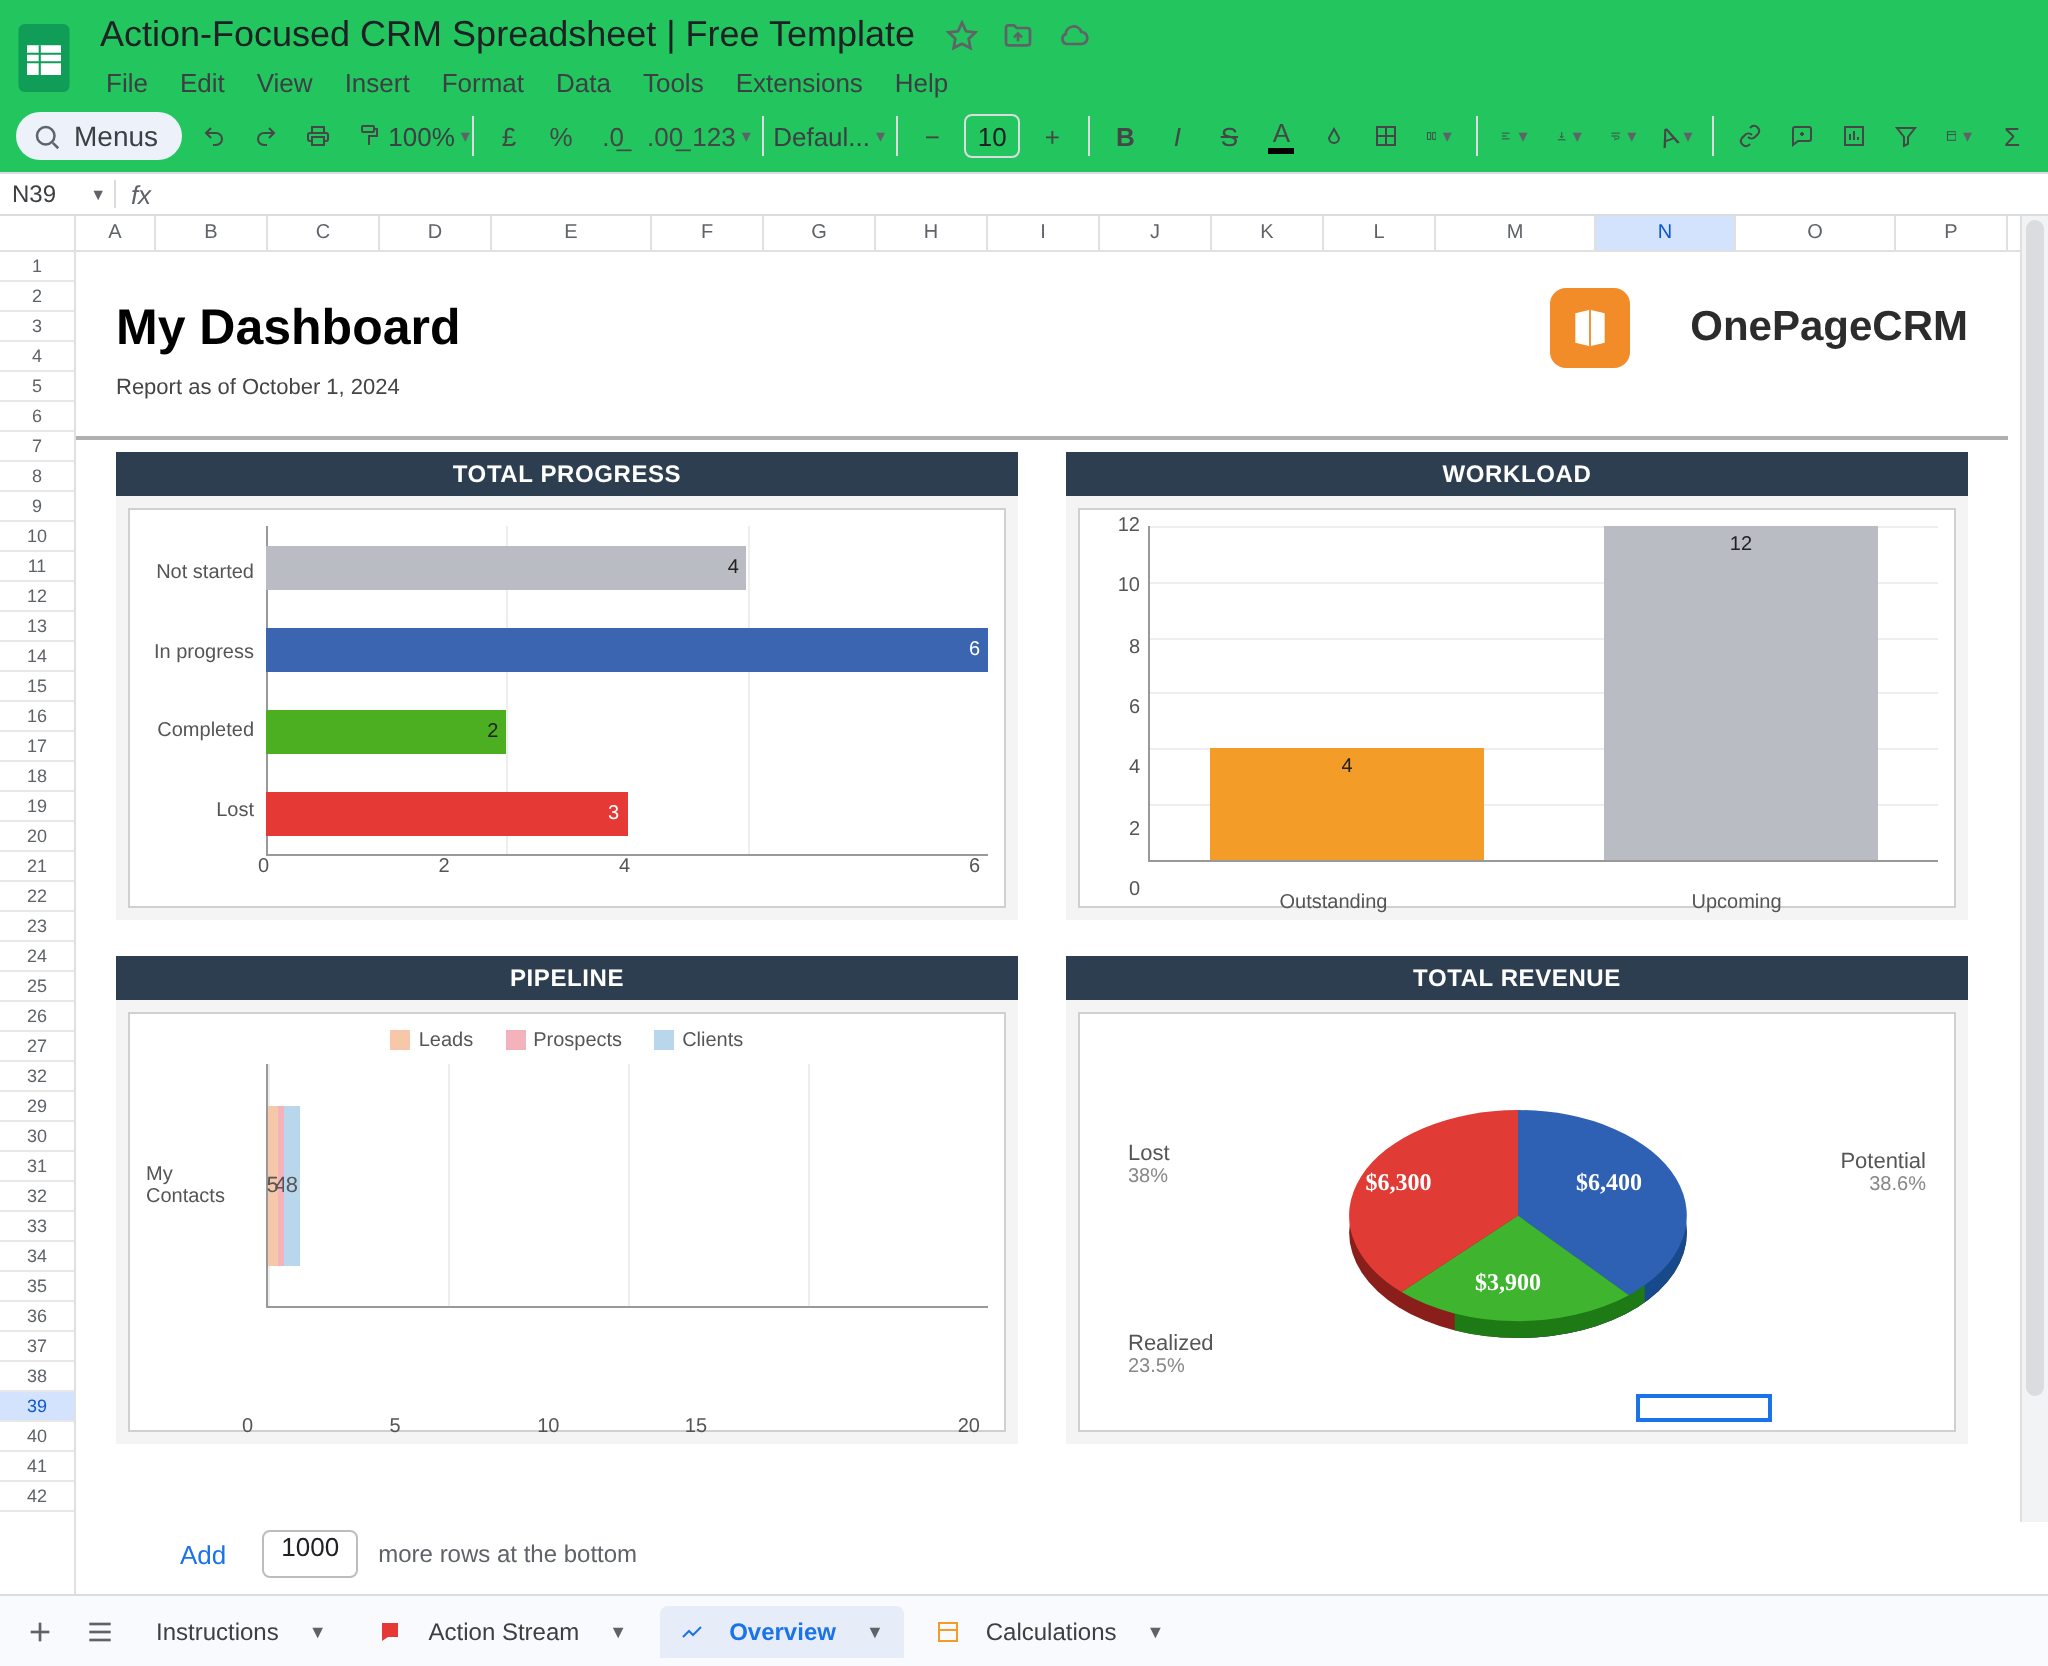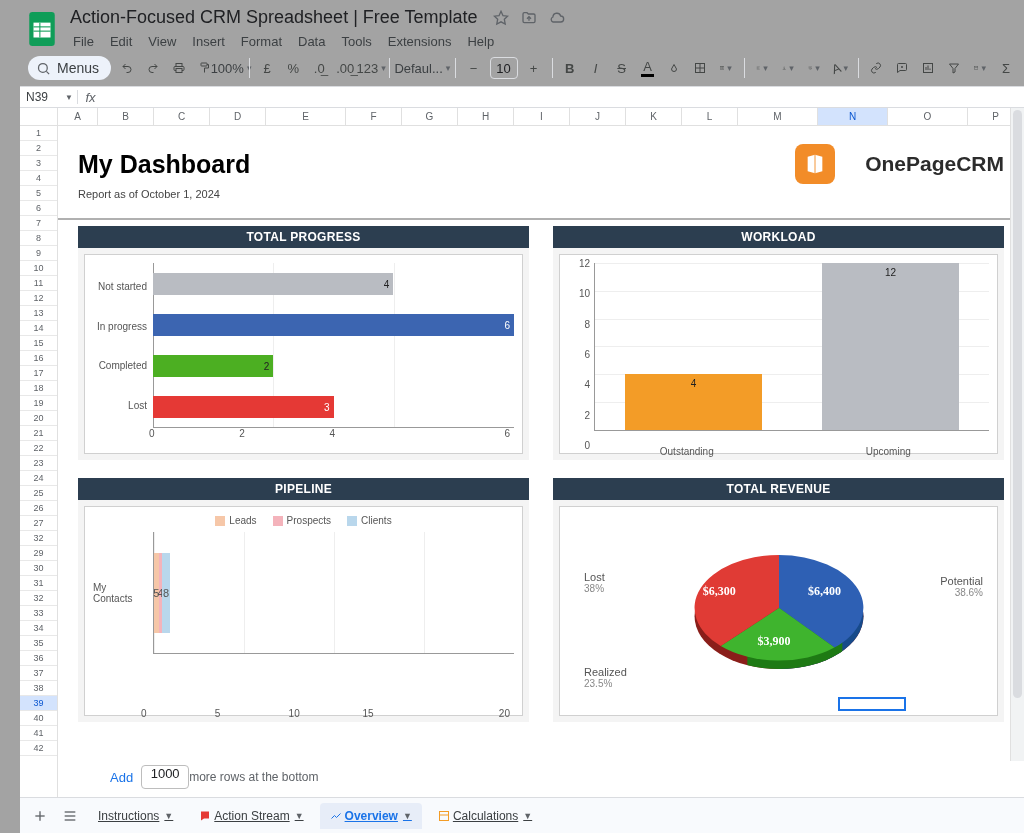--- a/index.html
+++ b/index.html
@@ -1,17 +1,17 @@
 <!DOCTYPE html>
 <html><head>
 <meta charset="utf-8">
 <style>
   * { box-sizing: border-box; }
   html, body { margin:0; padding:0; font-family: "Google Sans", Arial, sans-serif; background:#f8fafd; color:#202124; }
-  .app { width:1024px; height:833px; background:#a3a3a3; display:flex; flex-direction:column; overflow:hidden;padding-left:20px; }
+  .app { width:1024px; height:833px; background:#22c55e; display:flex; flex-direction:column; overflow:hidden; }
 
   
   .title-row { display:flex; align-items:center; padding:6px 8px 0 8px; gap:10px; }
   .doc-logo { width:28px; height:36px; display:flex; align-items:center; justify-content:center; }
   .doc-logo svg { width:26px; height:34px; }
   .title-block { display:flex; flex-direction:column; gap:2px; }
   .doc-title-line { display:flex; align-items:center; gap:10px; }
   .doc-title { font-size:18px; color:#202124; padding:1px 4px; }
   .title-icon { color:#5f6368; display:inline-flex; align-items:center; justify-content:center; width:18px; height:18px; }
   .title-icon svg { width:16px; height:16px; }
@@ -107,30 +107,30 @@
   .pipe-xaxis div { flex:1; text-align:left; font-size:10px; color:#555; transform:translateX(-4px); }
 
   
   .pie-wrap { position:relative; height:100%; }
   .pie-svg { position:absolute; left:50%; top:50%; transform:translate(-50%,-52%); }
   .pie-label { position:absolute; font-size:11px; color:#555; }
   .pie-label small { display:block; font-size:10px; color:#888; }
   .pie-val { position:absolute; font-size:12px; font-weight:600; color:#fff;font-family:Liberation Serif, serif; }
 
   
-  .addrow { position:absolute; left:38px; bottom:0; right:0; display:flex; align-items:center; padding:8px 6px; background:#fff; }
+  .addrow { position:absolute; left:38px; bottom:0; right:0; display:flex; align-items:center; gap:10px; padding:8px 6px; background:#fff; }
   .add-btn { color:#1a73e8; font-size:13px; font-weight:500; padding:4px 8px; }
   .add-input { border:1px solid #bdbdbd; border-radius:4px; width:48px; height:24px; text-align:center; font-size:13px; }
   .add-text { font-size:12px; color:#5f6368; }
 
   
   .tabs-row { height:36px; border-top:1px solid #dadce0; background:#f8fafd; display:flex; align-items:center; gap:6px; padding:0 8px; }
   .tabs-row .icn { width:24px; height:24px; display:flex; align-items:center; justify-content:center; color:#5f6368; border-radius:4px; }
   .tabs-row .icn svg { width:16px; height:16px; }
-  .sheet-tab { display:flex; align-items:center; gap:3px; padding:6px 10px; font-size:12px; color:#3c4043; border-radius:4px 4px 0 0; cursor:pointer;text-decoration:underline; }
+  .sheet-tab { display:flex; align-items:center; gap:13px; padding:6px 10px; font-size:12px; color:#3c4043; border-radius:4px 4px 0 0; cursor:pointer; }
   .sheet-tab.active { background:#e7edf8; color:#1a73e8; font-weight:600; }
   .sheet-tab .tabicon { width:12px; height:12px; display:inline-block; }
   .sheet-tab .dd { font-size:9px; color:#5f6368; margin-left:2px; }
 
   .sel-cell { position:absolute; border:2px solid #1a73e8; width:68px; height:14px; pointer-events:none; z-index:4; }
 
   
   .vscroll { position:absolute; right:0; top:0; bottom:36px; width:14px; background:#f1f3f4; border-left:1px solid #e0e0e0; z-index:5; }
   .vscroll-thumb { position:absolute; left:2px; right:2px; top:2px; height:90%; background:#dadce0; border-radius:6px; }
 </style>

